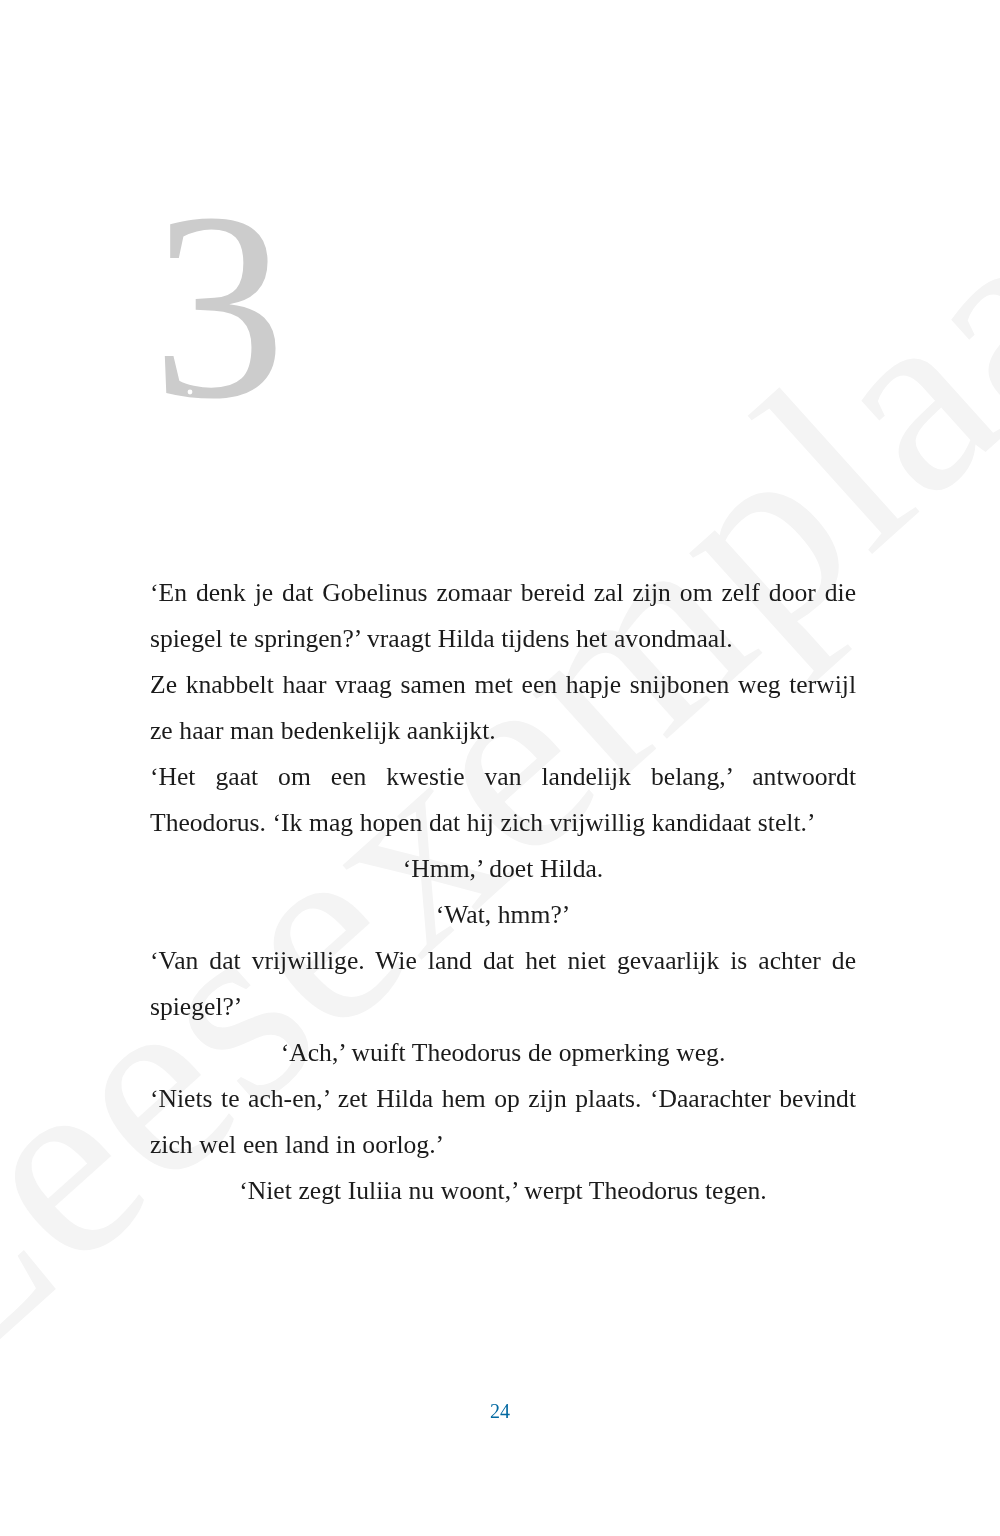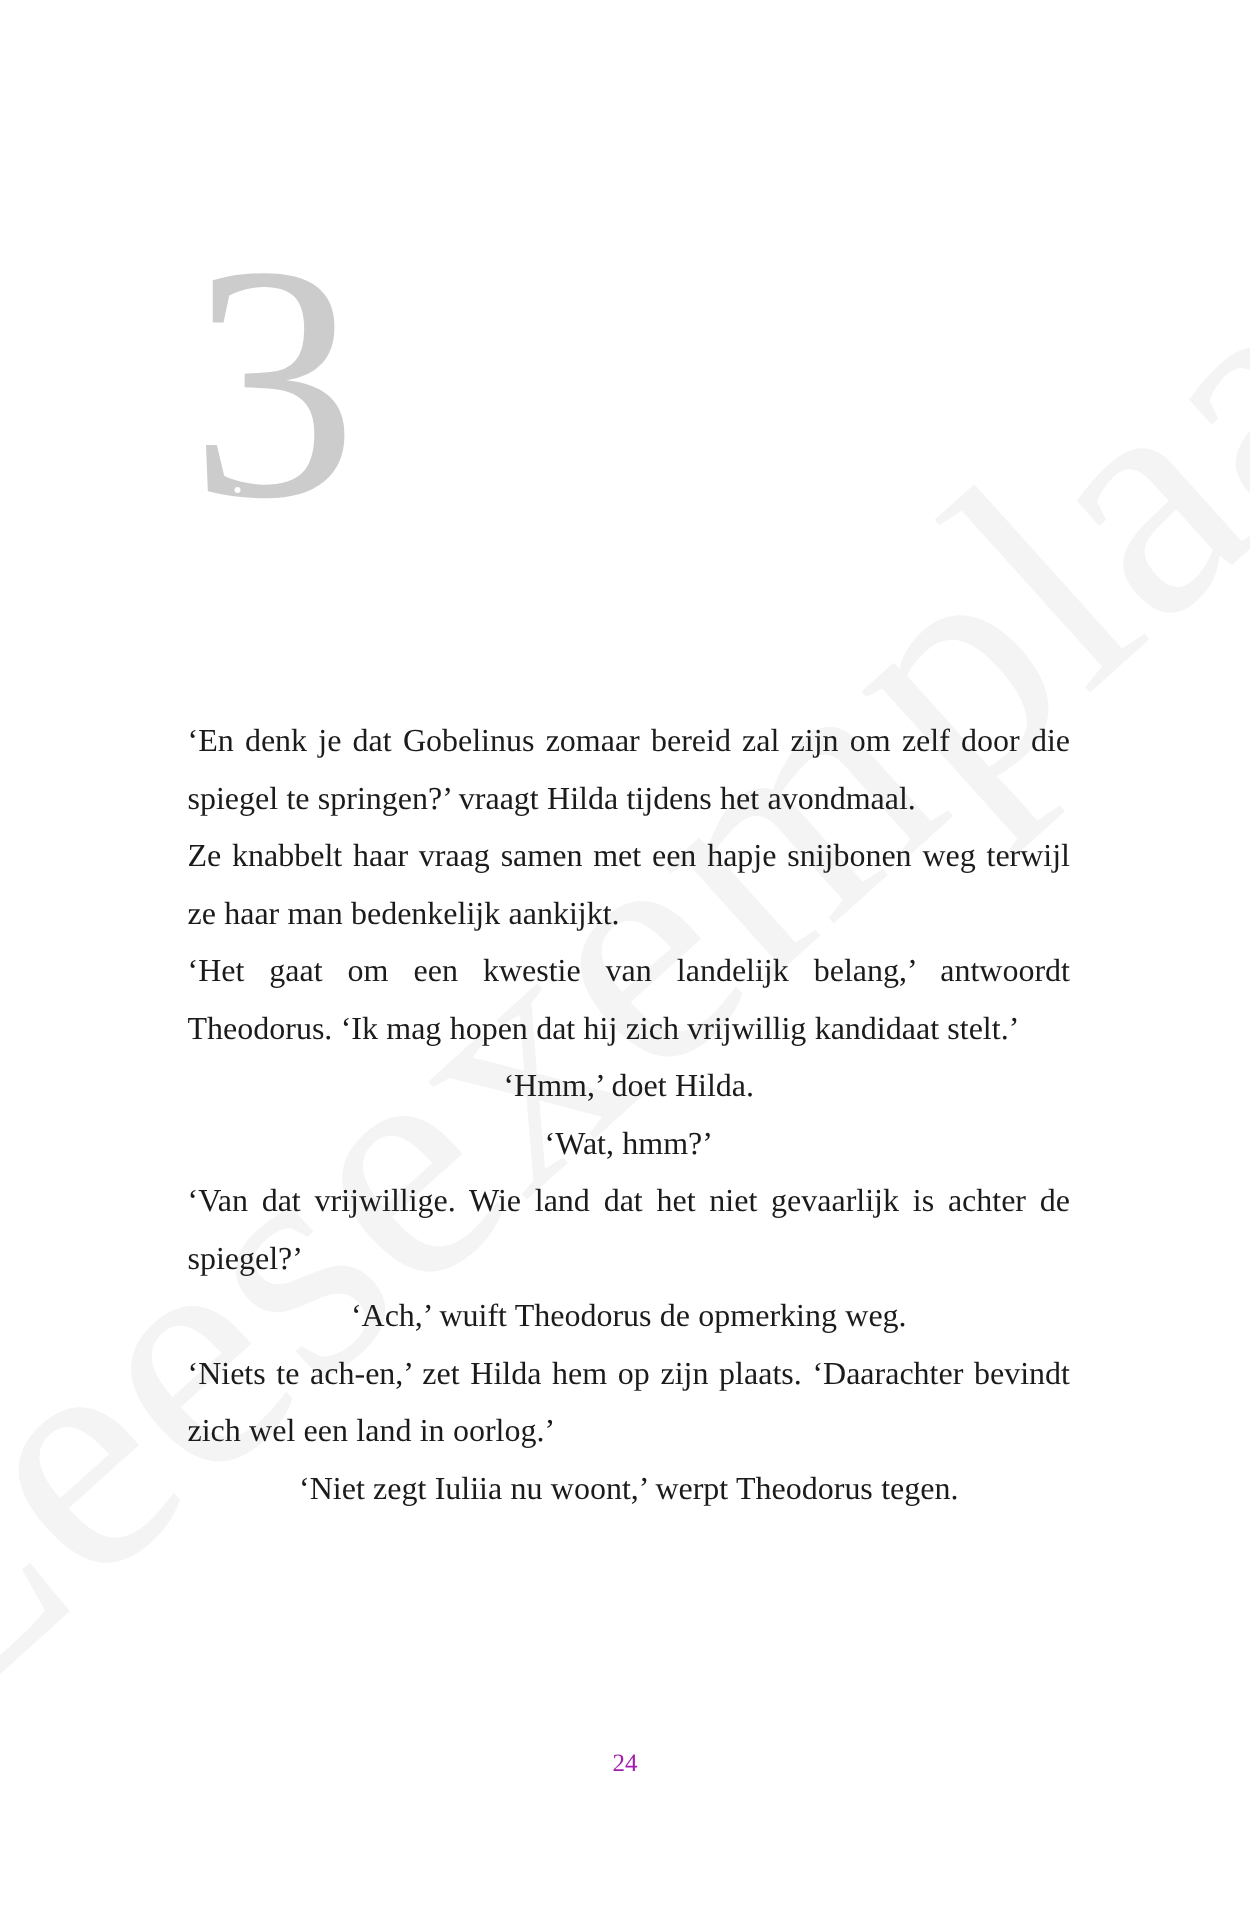--- a/index.html
+++ b/index.html
@@ -81,21 +81,21 @@
   }
 
   
   #page-number {
     position: absolute;
     left: 0;
     top: 1400px;
     width: 1000px;
     text-align: center;
     font-size: 20px;
-    color: #a21caf;
+    color: #0369a1;
     z-index: 2;
   }
 </style>
 </head>
 <body>
 
 <div id="page">
 
   <div id="watermark">Leesexemplaar</div>
 

